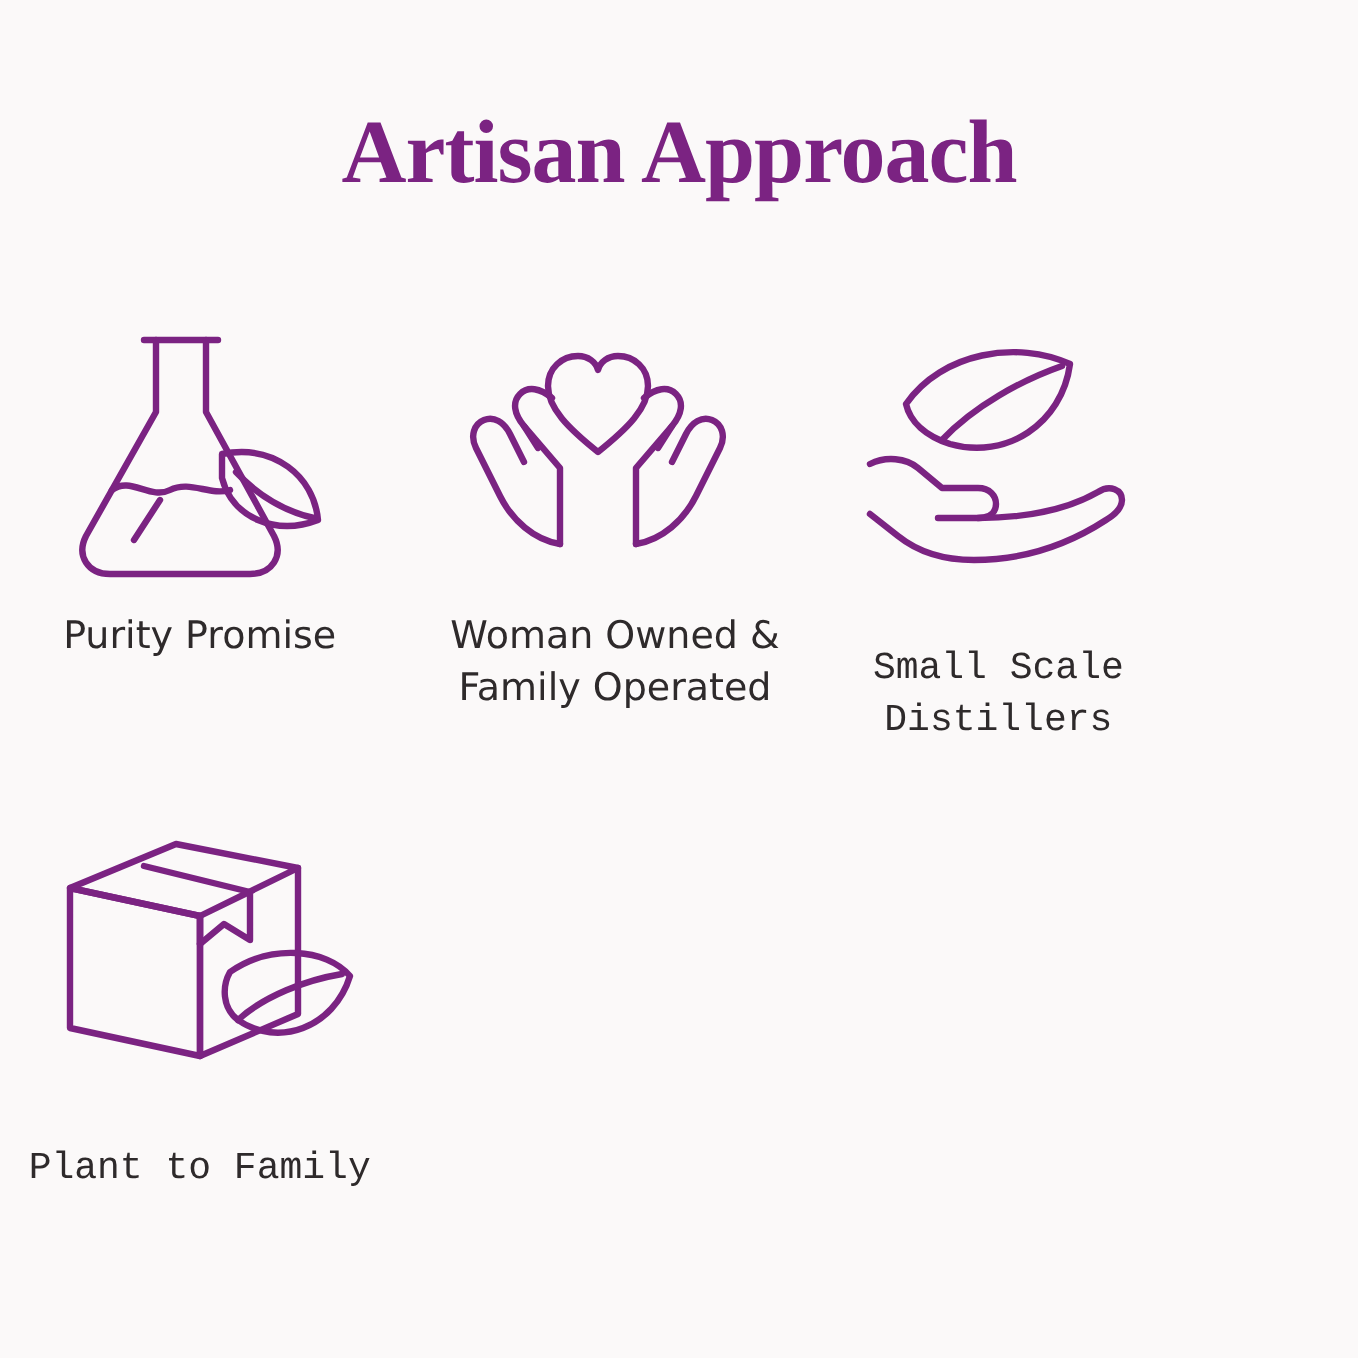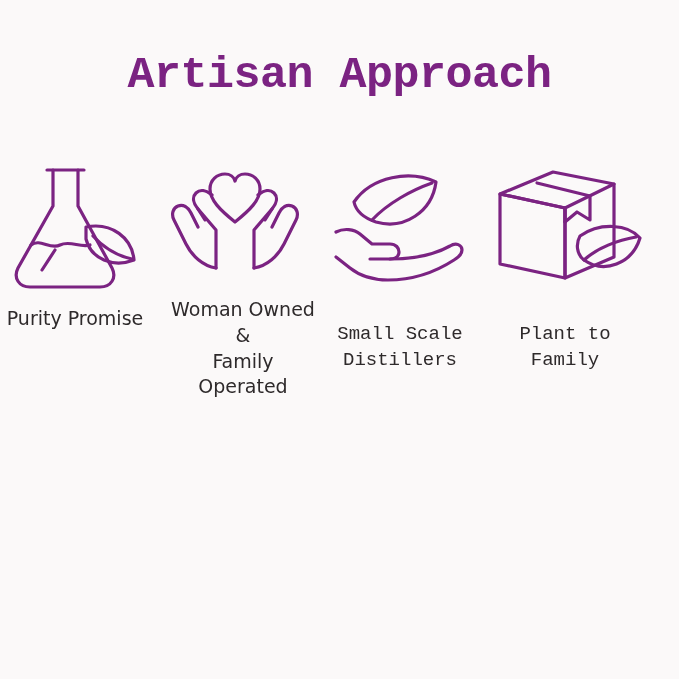--- a/index.html
+++ b/index.html
@@ -19,33 +19,33 @@
     height: 679px;
     background: #fbf9f9;
     box-sizing: border-box;
   }
   .title {
     position: absolute;
     top: 50px;
     left: 0;
     width: 679px;
     text-align: center;
-    font-family: Liberation Mono, monospace;
+    font-family: Liberation Serif, serif;
     font-weight: bold;
     font-size: 45px;
     letter-spacing: -0.5px;
     color: #7b2382;
   }
   .grid {
     position: absolute;
     top: 150px;
     left: 0;
     width: 599px;
     display: grid;
-    grid-template-columns: 1fr 1fr 1fr 1fr;
+    grid-template-columns: 1fr 1fr 1fr;
     grid-template-rows: 250px 250px;
   }
   .cell {
     display: flex;
     flex-direction: column;
     align-items: center;
   }
   .icon-wrap {
     height: 160px;
     display: flex;

